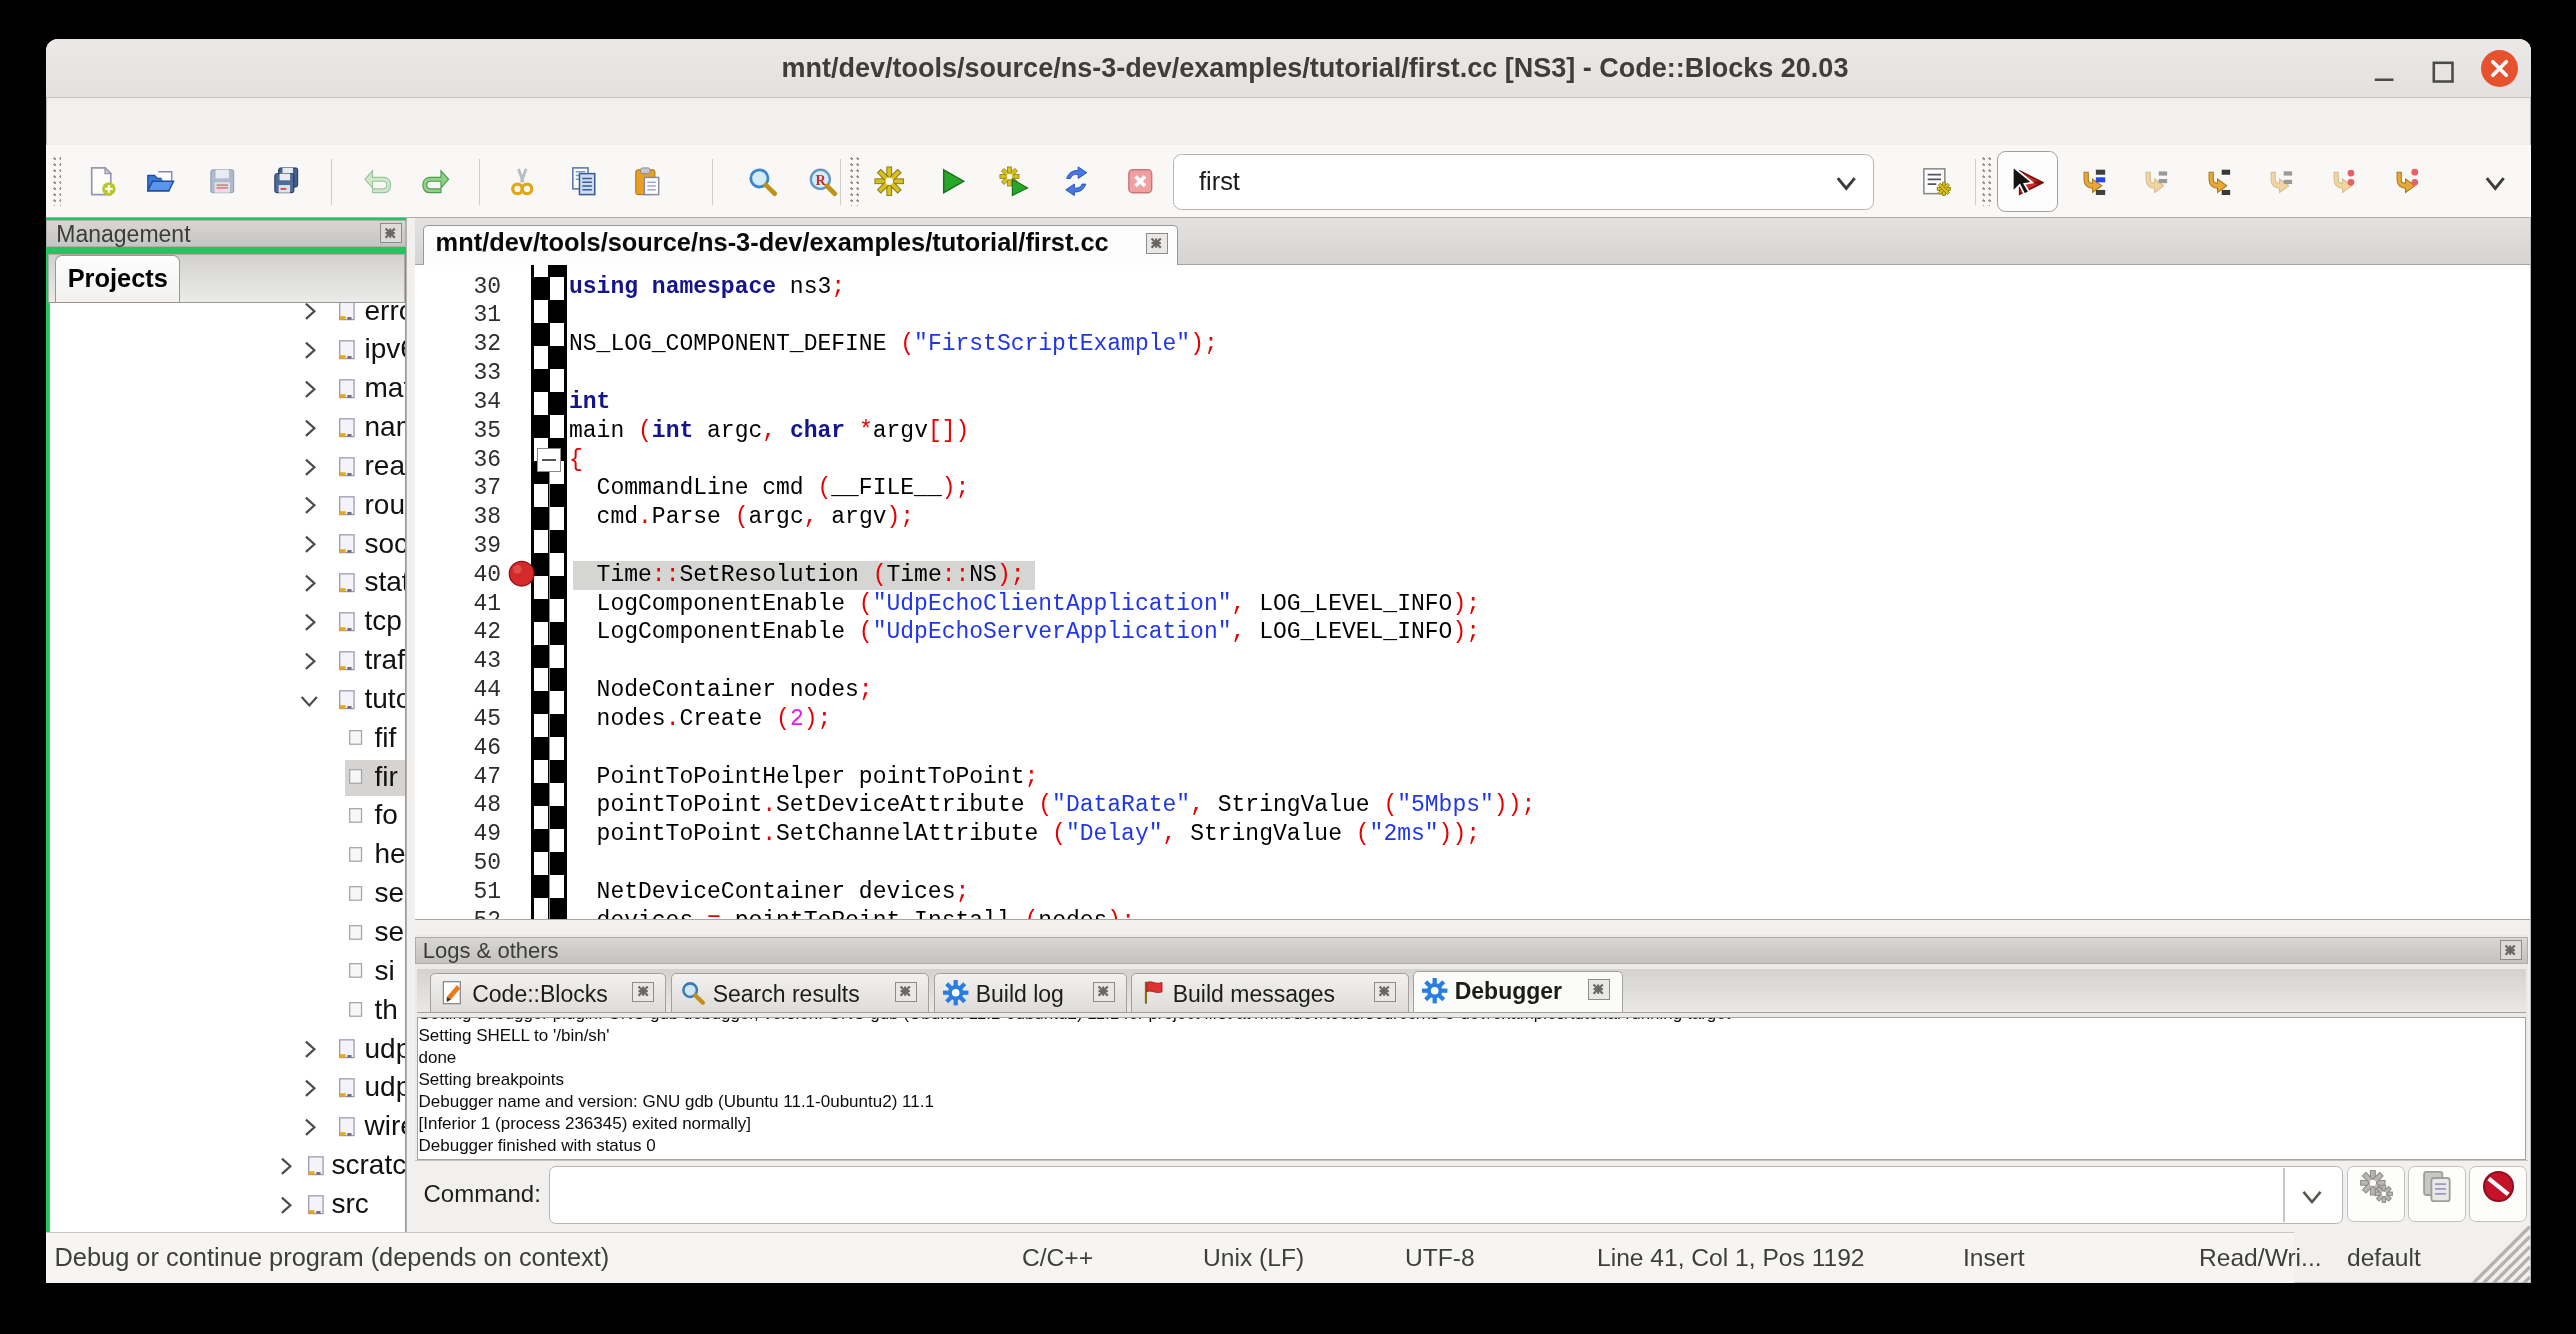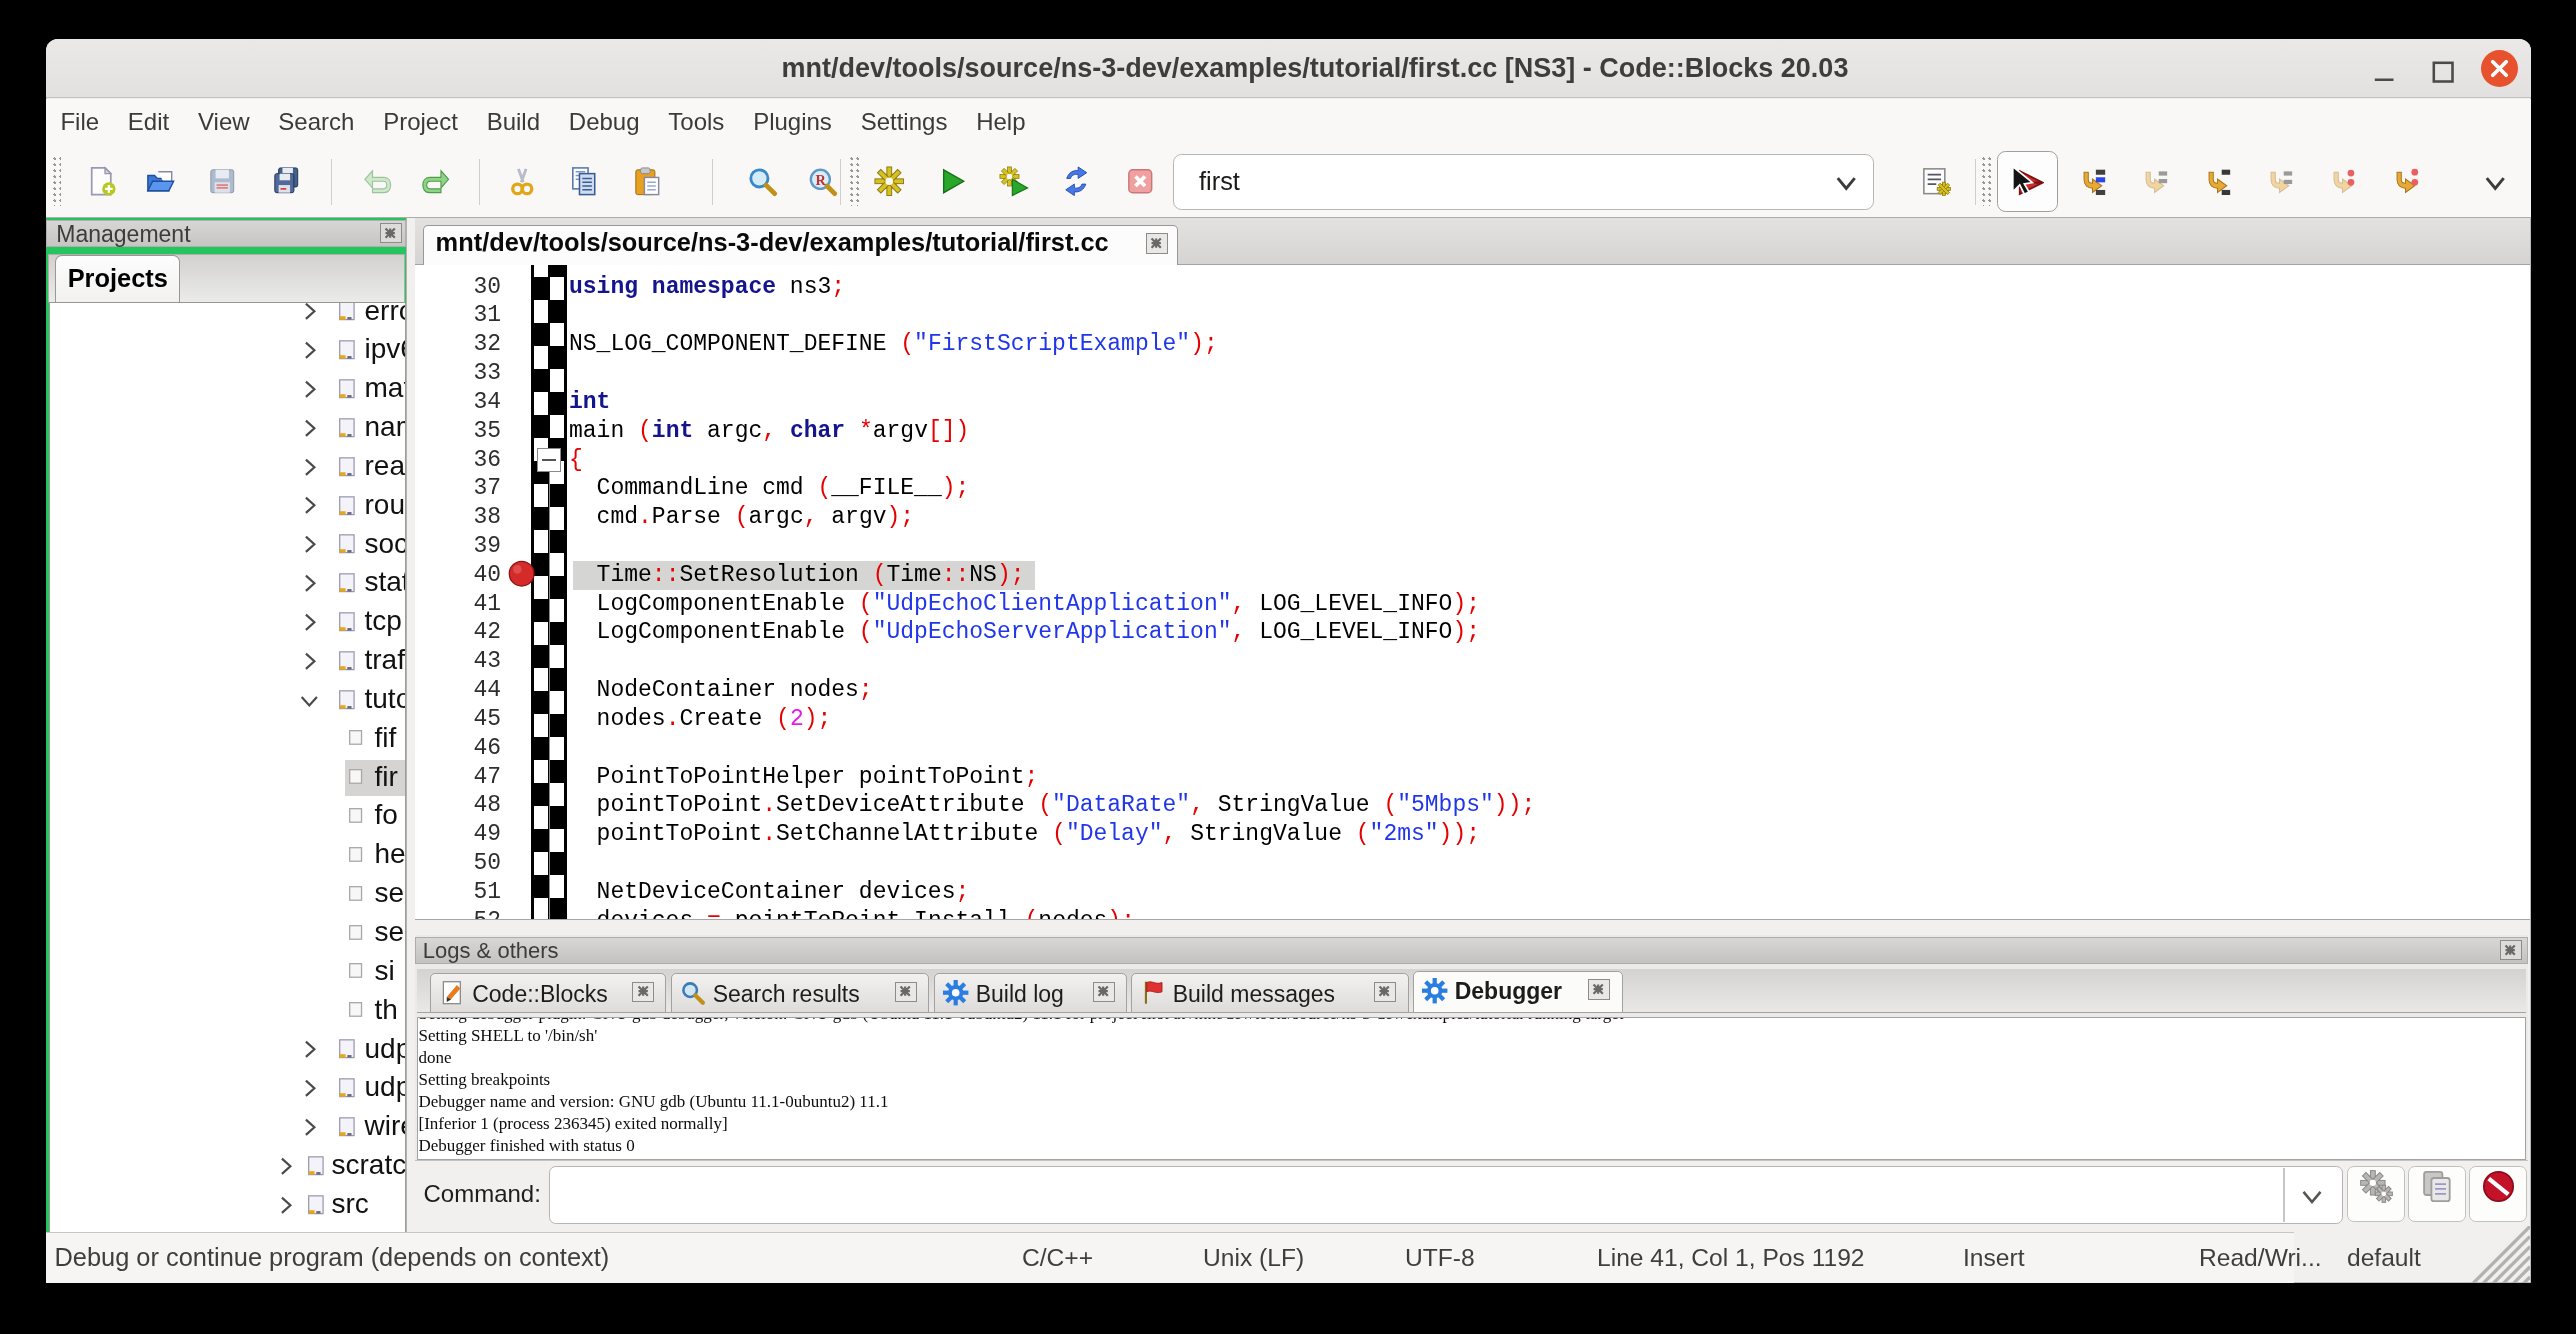--- a/index.html
+++ b/index.html
@@ -42,21 +42,21 @@
   .nm{color:#e619e6;}
   
   .logs{position:absolute;left:369px;top:896px;width:2113px;height:297px;background:#eceae9;}
   .loghead{position:absolute;left:0;top:1.7px;width:2113px;height:27px;background:linear-gradient(#d8d7d5,#c4c2c0);border:0.8px solid #aeacaa;}
   .loghead span{position:absolute;left:6.8px;top:0.8px;font-size:22px;color:#3c3c3b;}
   .logtabs{position:absolute;left:1.7px;top:34px;width:2109px;height:44px;background:linear-gradient(#d4d3d1,#e9e8e6);border-bottom:0.8px solid #a3a1a0;}
   .ltab{position:absolute;top:4.2px;height:40px;background:linear-gradient(#f2f1ef,#dddcda);border:0.8px solid #a3a19f;border-radius:5.1px 5.1px 0 0;font-size:23px;color:#1c1c1b;}
   .ltab.active{background:#fbfbfa;top:1.7px;height:42px;font-weight:bold;}
   .ltxt{position:absolute;top:6.8px;white-space:pre;}
   .logbody{position:absolute;left:1.7px;top:82px;width:2109px;height:143px;background:#fff;border:0.8px solid #a5a3a1;overflow:hidden;}
-  .logline{position:absolute;left:0.8px;font-family:Liberation Serif, serif;font-size:17px;color:#0c0c0c;white-space:pre;}
+  .logline{position:absolute;left:0.8px;font-family:Liberation Sans, sans-serif;font-size:17px;color:#0c0c0c;white-space:pre;}
   .cmdrow{position:absolute;left:0px;top:225px;width:2113px;height:72px;background:#f1f0ef;border-top:0.8px solid #c5c3c1;text-align:center;}
   .cmdrow label{position:absolute;left:8.5px;top:18.6px;font-size:24px;color:#1d1d1c;}
   .cmdinput{position:absolute;left:134px;top:5.1px;width:2163px;height:58px;background:#fff;border:1.7px solid #b7b5b3;border-radius:6.8px;}
   .cmdbtn{position:absolute;top:5.1px;width:58px;height:56px;background:#fdfdfc;border:1.7px solid #c3c1bf;border-radius:6.8px;}
   
   .xbox{position:absolute;width:22px;height:20.3px;border:1.7px solid #8e8c8a;background:#dddcda;color:#555453;}
   .xbox svg{position:absolute;left:2.5px;top:1.7px;}
 </style>
 </head>
 <body>
@@ -66,33 +66,20 @@
     <svg class="abs" style="left:2322px;top:17px" width="34" height="34" viewBox="0 0 40 40">
         <path d="M8 28 L30 28" stroke="#4a4a49" stroke-width="3"></path>
       </svg>
     <svg class="abs" style="left:2381px;top:17px" width="34" height="34" viewBox="0 0 40 40">
         <rect x="8" y="8" width="22" height="22" fill="none" stroke="#4a4a49" stroke-width="3"></rect>
       </svg>
     <div class="abs" style="left:2435px;top:11px;width:37px;height:37px;border-radius:50%;background:#e7512e;"></div>
     <svg class="abs" style="left:2435px;top:11px" width="37" height="37" viewBox="0 0 44 44">
         <path d="M14 14 L30 30 M30 14 L14 30" stroke="#fff" stroke-width="4.5" stroke-linecap="round"></path>
       </svg>
-  </div>
-  <div class="menubar">
-    <span style="margin-left:0">File</span>
-      <span>Edit</span>
-      <span>View</span>
-      <span>Search</span>
-      <span>Project</span>
-      <span>Build</span>
-      <span>Debug</span>
-      <span>Tools</span>
-      <span>Plugins</span>
-      <span>Settings</span>
-      <span>Help</span>
   </div>
   <div class="toolbar" id="toolbar">
     <div class="grip" style="left:6.8px"></div>
     <div class="tsep" style="left:285px"></div>
     <div class="tsep" style="left:433px"></div>
     <div class="tsep" style="left:666px"></div>
     <div class="tsep" style="left:794px"></div>
     <div class="grip" style="left:804px"></div>
     <div class="cmdinput" style="left:1127px;top:9.3px;width:701px;height:56px;border-radius:8.5px;"></div>
     <div class="abs" style="left:1153px;top:9.3px;height:56px;line-height:54px;font-size:25.4px;color:#1a1a19;">first</div>

